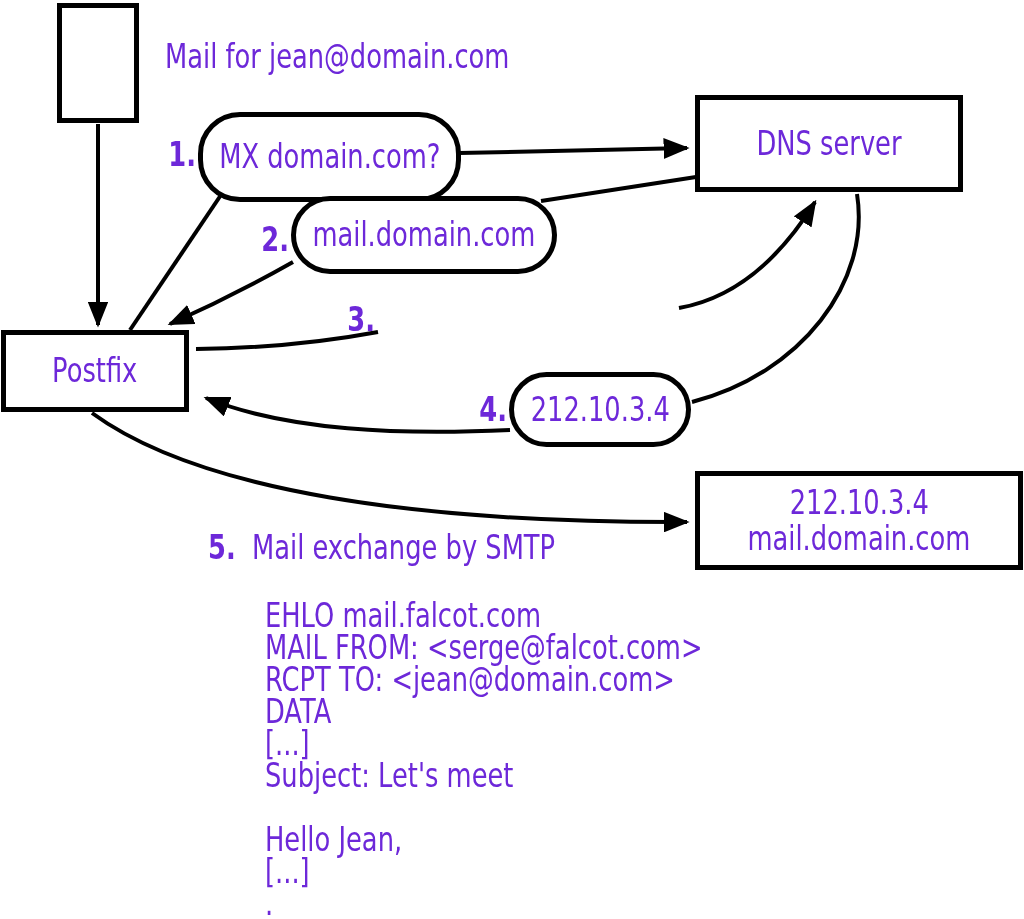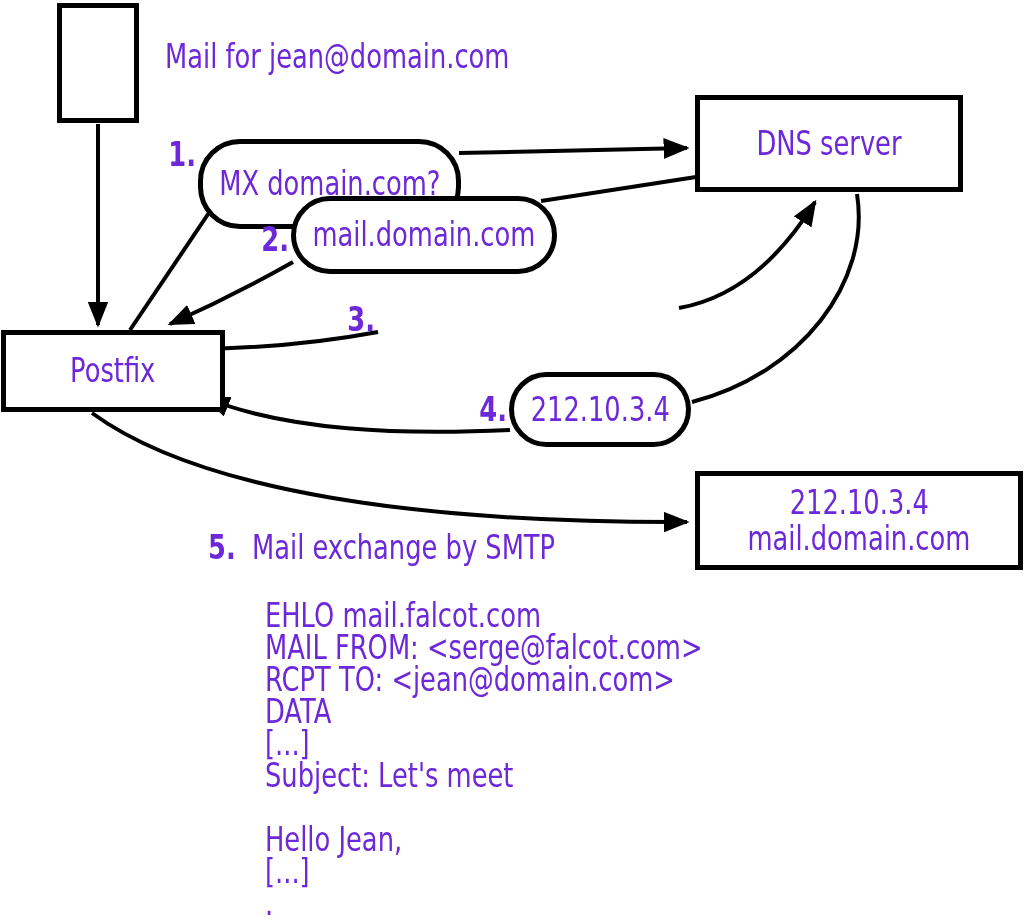--- a/index.html
+++ b/index.html
@@ -52,39 +52,39 @@
     <path d="M679,308 Q758,294 815,202" marker-end="url(#ah)"></path>
     <path d="M857,194 C871,282 801,374 692,402"></path>
     <path d="M510,430 C400,435 288,431 206,398" marker-end="url(#ah)"></path>
     <path d="M92,413 C200,492 420,523 687,522" marker-end="url(#ah)"></path>
   </svg>
 
   <div class="node" style="left:57px;top:3px;width:82px;height:120px;"></div>
 
   <div class="txt sxl" style="left:165px;top:38px;">Mail for jean@domain.com</div>
 
-  <div class="node" id="postfix-node" style="left:1px;top:330px;width:224px;height:82px;justify-content:center;">
+  <div class="node" id="postfix-node" style="left:1px;top:330px;width:188px;height:82px;justify-content:center;">
     <span class="sx">Postfix</span>
   </div>
 
   <div class="node" id="dns-node" style="left:695px;top:95px;width:268px;height:97px;">
     <span class="sx">DNS server</span>
   </div>
 
   <div class="node" id="mailserver-node" style="left:695px;top:471px;width:328px;height:99px;">
     <div class="ms-line sx">212.10.3.4</div>
     <div class="ms-line sx">mail.domain.com</div>
   </div>
 
   <div class="txt num sxr" style="left:136px;top:136px;">1.</div>
   <div class="txt num sxr" style="left:229px;top:221px;">2.</div>
   <div class="txt num sxr" style="left:315px;top:301px;">3.</div>
   <div class="txt num sxr" style="left:447px;top:391px;">4.</div>
 
-  <div class="node pill" style="left:198px;top:112px;width:263px;height:90px;margin-top:27px;">
+  <div class="node pill" style="left:198px;top:112px;width:263px;height:90px;">
     <span class="sx">MX domain.com?</span>
   </div>
   <div class="node pill" style="left:291px;top:196px;width:266px;height:78px;">
     <span class="sx">mail.domain.com</span>
   </div>
   <div class="node pill" style="left:509px;top:372px;width:182px;height:75px;">
     <span class="sx">212.10.3.4</span>
   </div>
 
   <div class="txt sxl" style="left:208px;top:529px;font-weight:bold;">5.</div>

